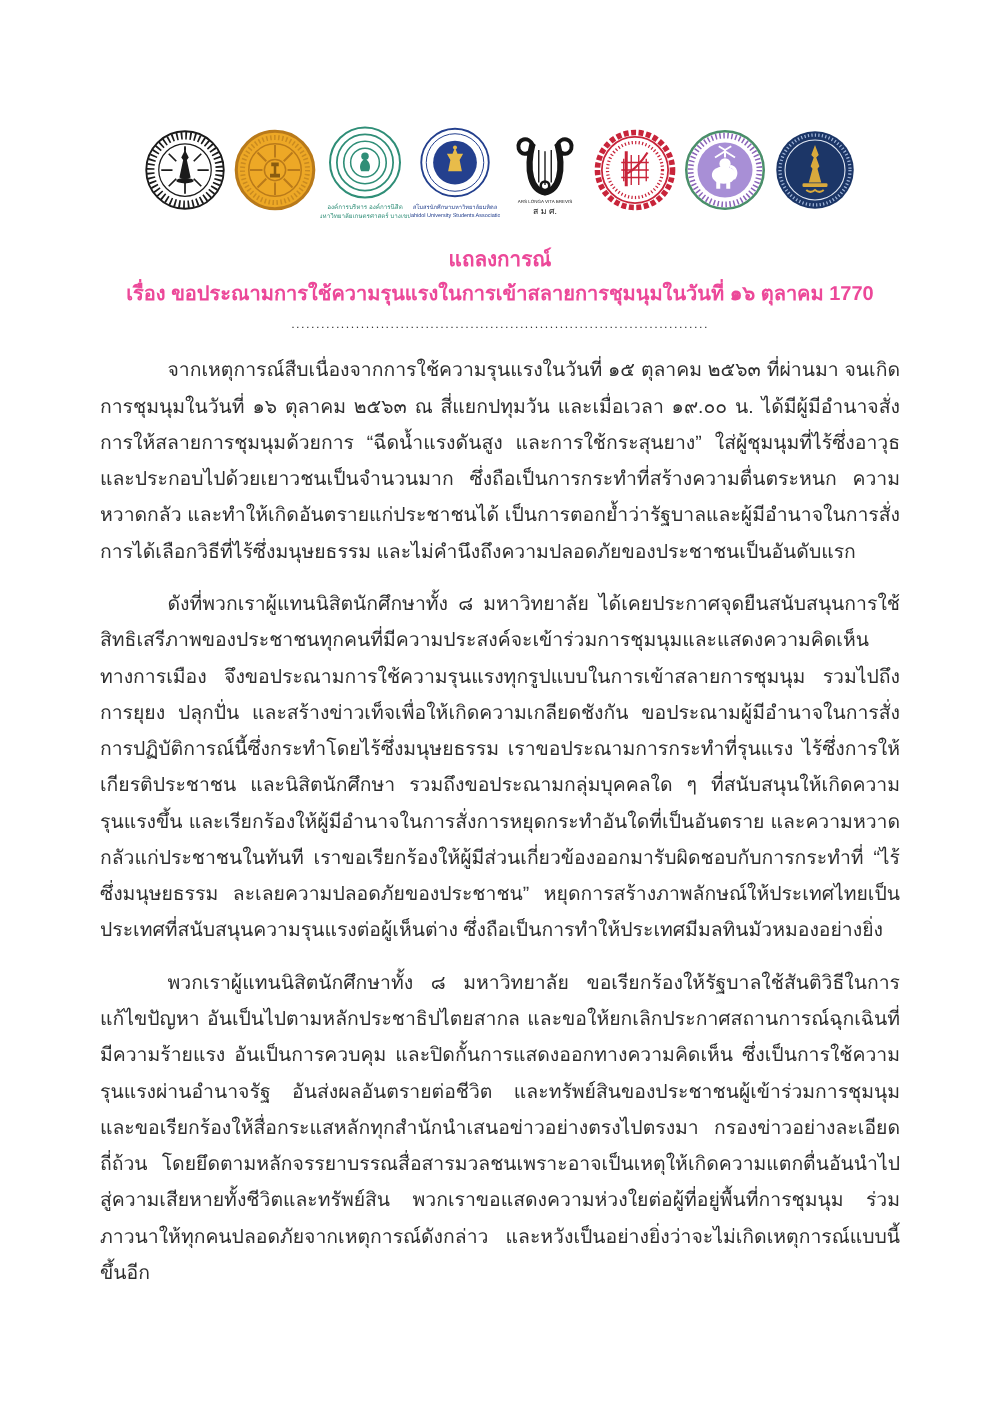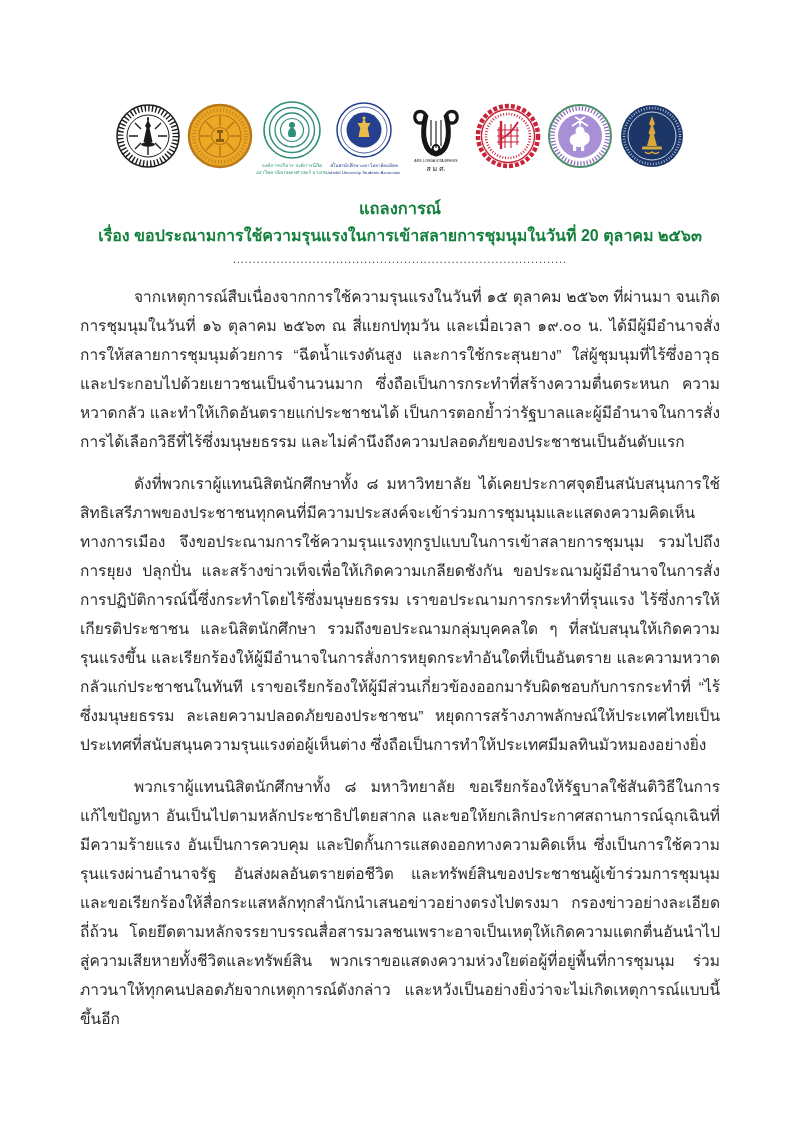--- a/index.html
+++ b/index.html
@@ -19,21 +19,21 @@
     align-items:flex-start;
   }
   .logo-cell{width:72px;height:90px;flex:0 0 auto;}
   .logo-cell svg{display:block;}
   .doc-header{
     margin-top:8px;
     text-align:center;
     font-weight:700;
     font-size:16px;
     line-height:28px;
-    color:#15803d;
+    color:#ec4899;
   }
   .doc-header .heading{font-size:16.5px;}
   .divider{
     text-align:center;
     font-size:10px;
     letter-spacing:1.2px;
     line-height:14px;
     color:#333333;
     margin-top:3px;
     white-space:nowrap;
@@ -147,21 +147,21 @@
         <path d="M36 20 l3 8 -2 2 2.5 7 -1.5 2 3 11 h-10 l3 -11 -1.5 -2 2.5 -7 -2 -2 z" fill="#d9a93c"></path>
         <rect x="26" y="50.5" width="20" height="3" rx="1" fill="#d9a93c"></rect>
         <path d="M29 56 q3.5 3 7 0 q3.5 3 7 0" stroke="#d9a93c" stroke-width="1.6" fill="none"></path>
       </svg>
     </div>
 
   </div>
 
   <div class="doc-header">
     <div class="heading">แถลงการณ์</div>
-    <div>เรื่อง ขอประณามการใช้ความรุนแรงในการเข้าสลายการชุมนุมในวันที่ 20 ตุลาคม ๒๕๖๓</div>
+    <div>เรื่อง ขอประณามการใช้ความรุนแรงในการเข้าสลายการชุมนุมในวันที่ ๑๖ ตุลาคม 1770</div>
   </div>
 
   <div class="divider">....................................................................................</div>
 
   <div class="doc-body">
     <p>จากเหตุการณ์สืบเนื่องจากการใช้ความรุนแรงในวันที่ ๑๕ ตุลาคม ๒๕๖๓ ที่ผ่านมา จนเกิดการชุมนุมในวันที่ ๑๖ ตุลาคม ๒๕๖๓ ณ สี่แยกปทุมวัน และเมื่อเวลา ๑๙.๐๐ น. ได้มีผู้มีอำนาจสั่งการให้สลายการชุมนุมด้วยการ “ฉีดน้ำแรงดันสูง และการใช้กระสุนยาง” ใส่ผู้ชุมนุมที่ไร้ซึ่งอาวุธ และประกอบไปด้วยเยาวชนเป็นจำนวนมาก ซึ่งถือเป็นการกระทำที่สร้างความตื่นตระหนก ความหวาดกลัว และทำให้เกิดอันตรายแก่ประชาชนได้ เป็นการตอกย้ำว่ารัฐบาลและผู้มีอำนาจในการสั่งการได้เลือกวิธีที่ไร้ซึ่งมนุษยธรรม และไม่คำนึงถึงความปลอดภัยของประชาชนเป็นอันดับแรก</p>
     <p>ดังที่พวกเราผู้แทนนิสิตนักศึกษาทั้ง ๘ มหาวิทยาลัย ได้เคยประกาศจุดยืนสนับสนุนการใช้สิทธิเสรีภาพของประชาชนทุกคนที่มีความประสงค์จะเข้าร่วมการชุมนุมและแสดงความคิดเห็นทางการเมือง จึงขอประณามการใช้ความรุนแรงทุกรูปแบบในการเข้าสลายการชุมนุม รวมไปถึงการยุยง ปลุกปั่น และสร้างข่าวเท็จเพื่อให้เกิดความเกลียดชังกัน ขอประณามผู้มีอำนาจในการสั่งการปฏิบัติการณ์นี้ซึ่งกระทำโดยไร้ซึ่งมนุษยธรรม เราขอประณามการกระทำที่รุนแรง ไร้ซึ่งการให้เกียรติประชาชน และนิสิตนักศึกษา รวมถึงขอประณามกลุ่มบุคคลใด ๆ ที่สนับสนุนให้เกิดความรุนแรงขึ้น และเรียกร้องให้ผู้มีอำนาจในการสั่งการหยุดกระทำอันใดที่เป็นอันตราย และความหวาดกลัวแก่ประชาชนในทันที เราขอเรียกร้องให้ผู้มีส่วนเกี่ยวข้องออกมารับผิดชอบกับการกระทำที่ “ไร้ซึ่งมนุษยธรรม ละเลยความปลอดภัยของประชาชน” หยุดการสร้างภาพลักษณ์ให้ประเทศไทยเป็นประเทศที่สนับสนุนความรุนแรงต่อผู้เห็นต่าง ซึ่งถือเป็นการทำให้ประเทศมีมลทินมัวหมองอย่างยิ่ง</p>
     <p>พวกเราผู้แทนนิสิตนักศึกษาทั้ง ๘ มหาวิทยาลัย ขอเรียกร้องให้รัฐบาลใช้สันติวิธีในการแก้ไขปัญหา อันเป็นไปตามหลักประชาธิปไตยสากล และขอให้ยกเลิกประกาศสถานการณ์ฉุกเฉินที่มีความร้ายแรง อันเป็นการควบคุม และปิดกั้นการแสดงออกทางความคิดเห็น ซึ่งเป็นการใช้ความรุนแรงผ่านอำนาจรัฐ อันส่งผลอันตรายต่อชีวิต และทรัพย์สินของประชาชนผู้เข้าร่วมการชุมนุม และขอเรียกร้องให้สื่อกระแสหลักทุกสำนักนำเสนอข่าวอย่างตรงไปตรงมา กรองข่าวอย่างละเอียดถี่ถ้วน โดยยึดตามหลักจรรยาบรรณสื่อสารมวลชนเพราะอาจเป็นเหตุให้เกิดความแตกตื่นอันนำไปสู่ความเสียหายทั้งชีวิตและทรัพย์สิน พวกเราขอแสดงความห่วงใยต่อผู้ที่อยู่พื้นที่การชุมนุม ร่วมภาวนาให้ทุกคนปลอดภัยจากเหตุการณ์ดังกล่าว และหวังเป็นอย่างยิ่งว่าจะไม่เกิดเหตุการณ์แบบนี้ขึ้นอีก</p>
   </div>
 

